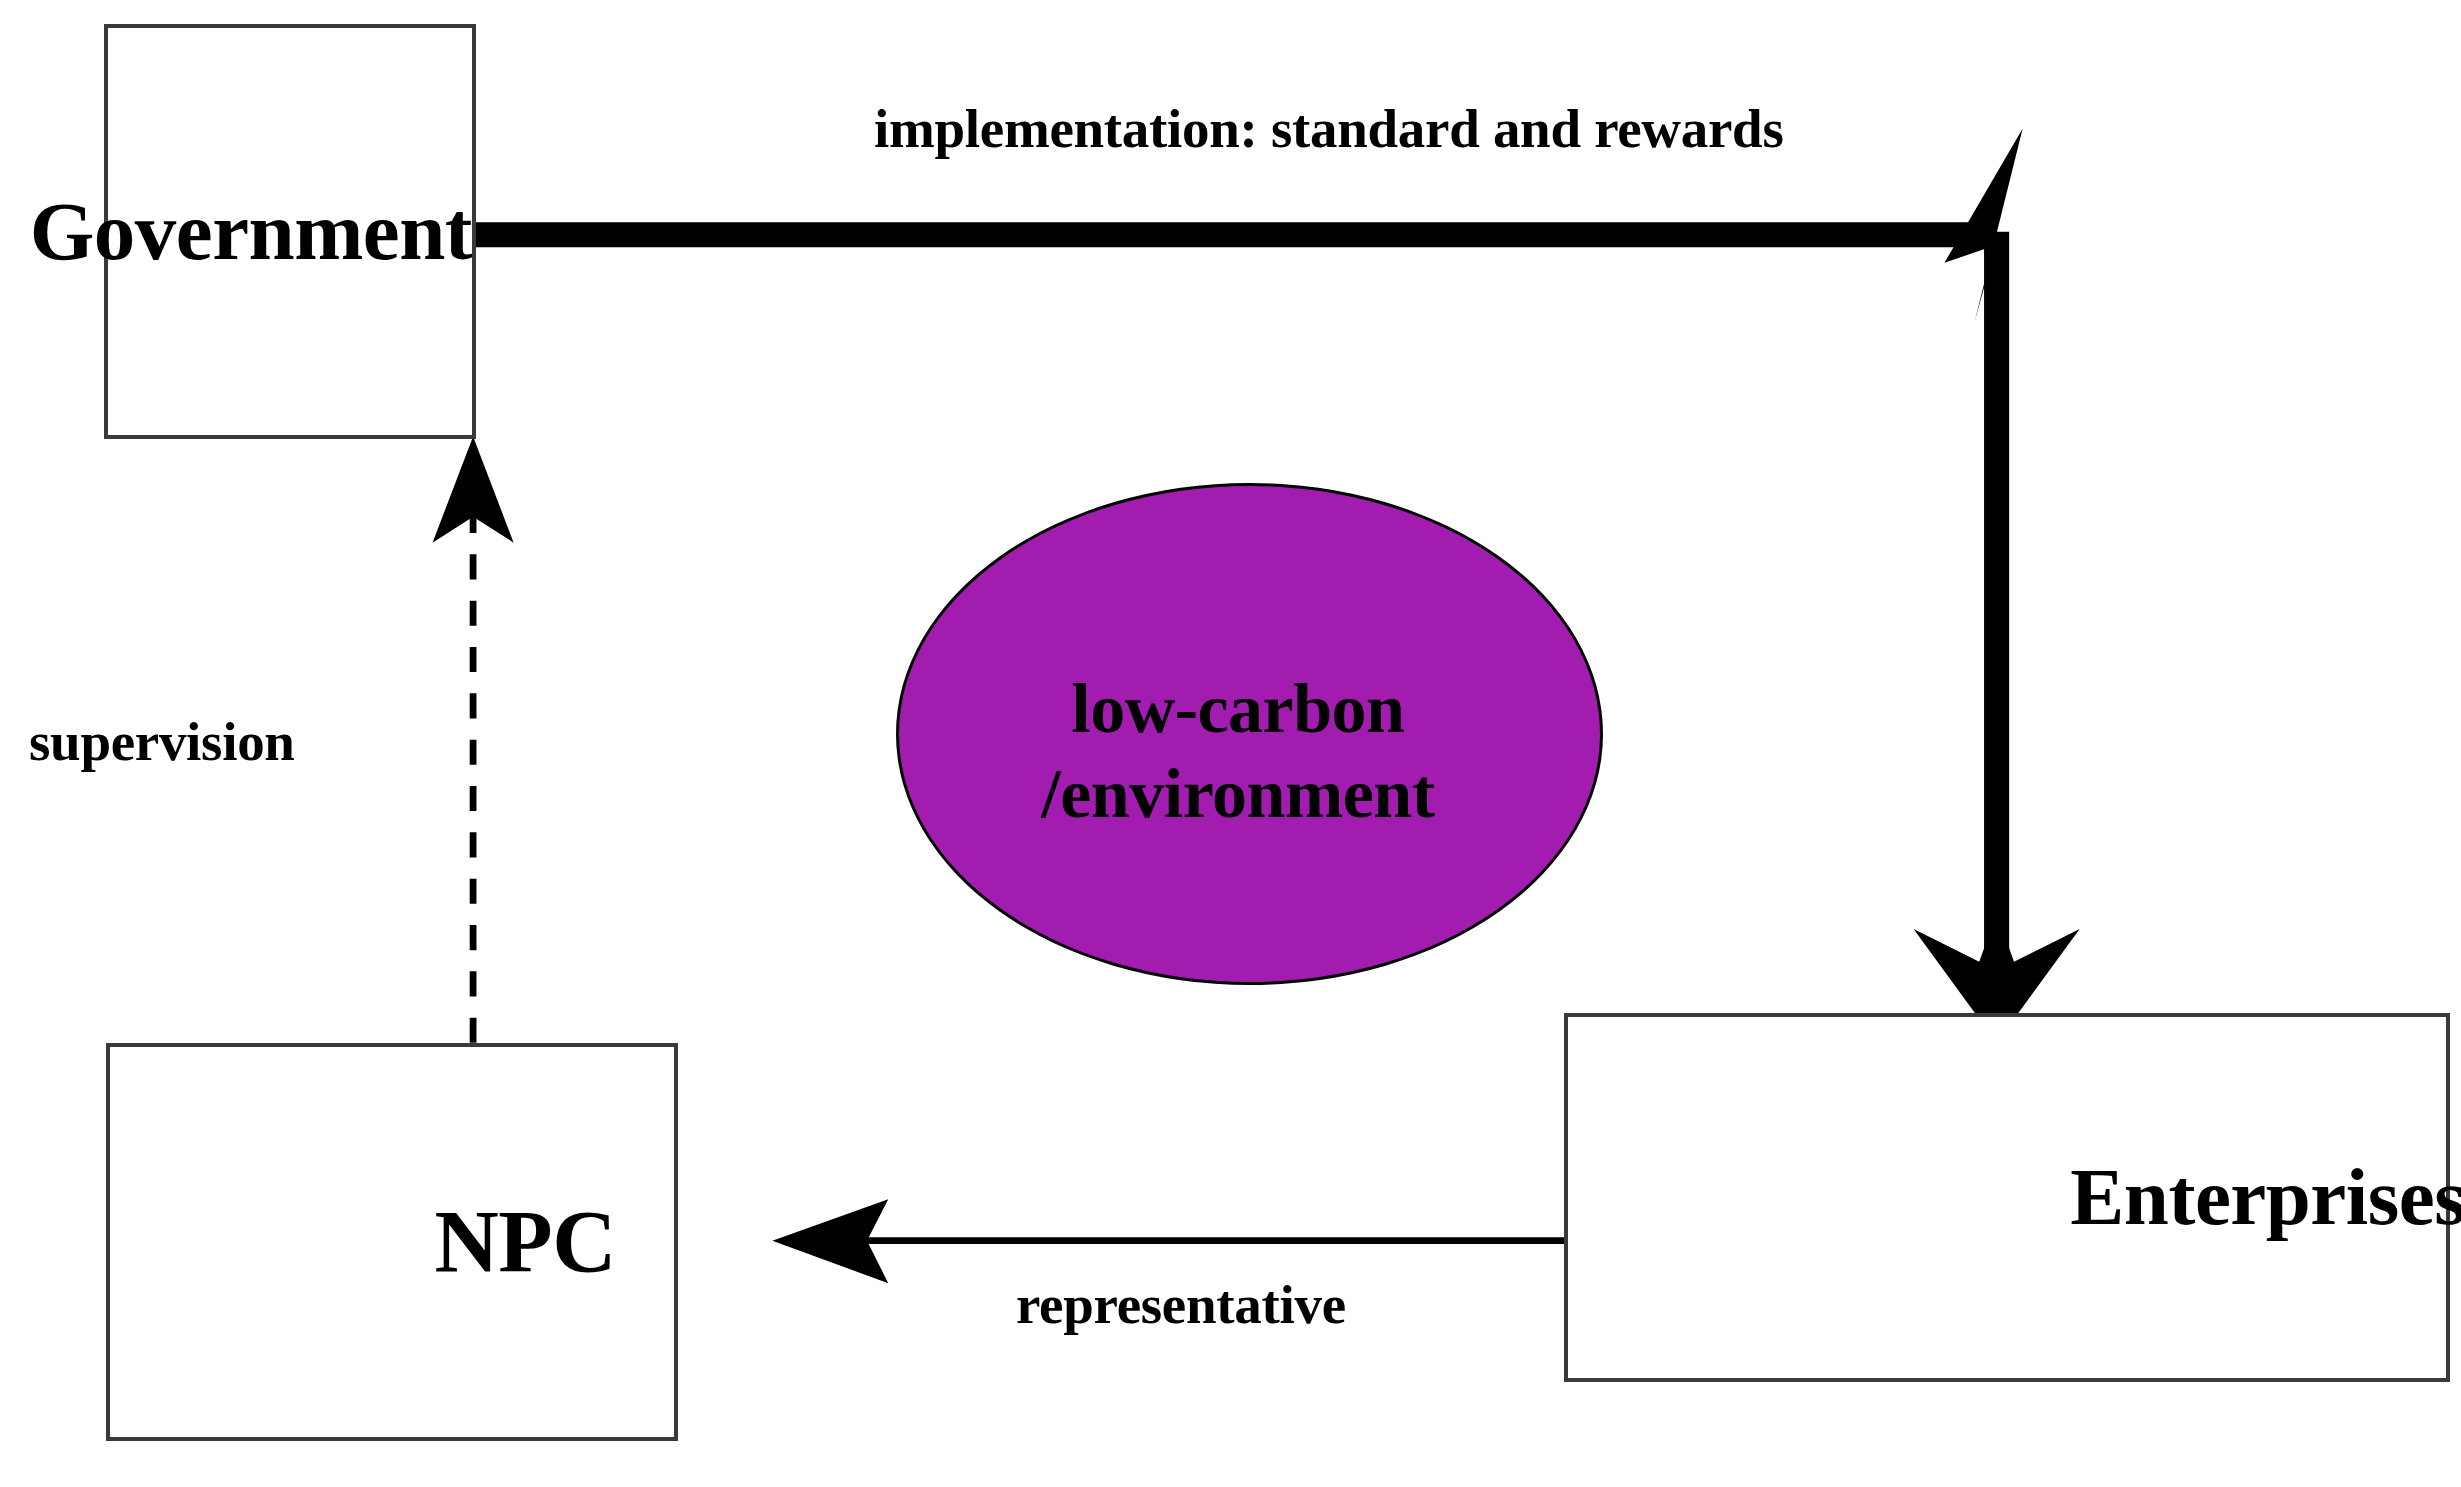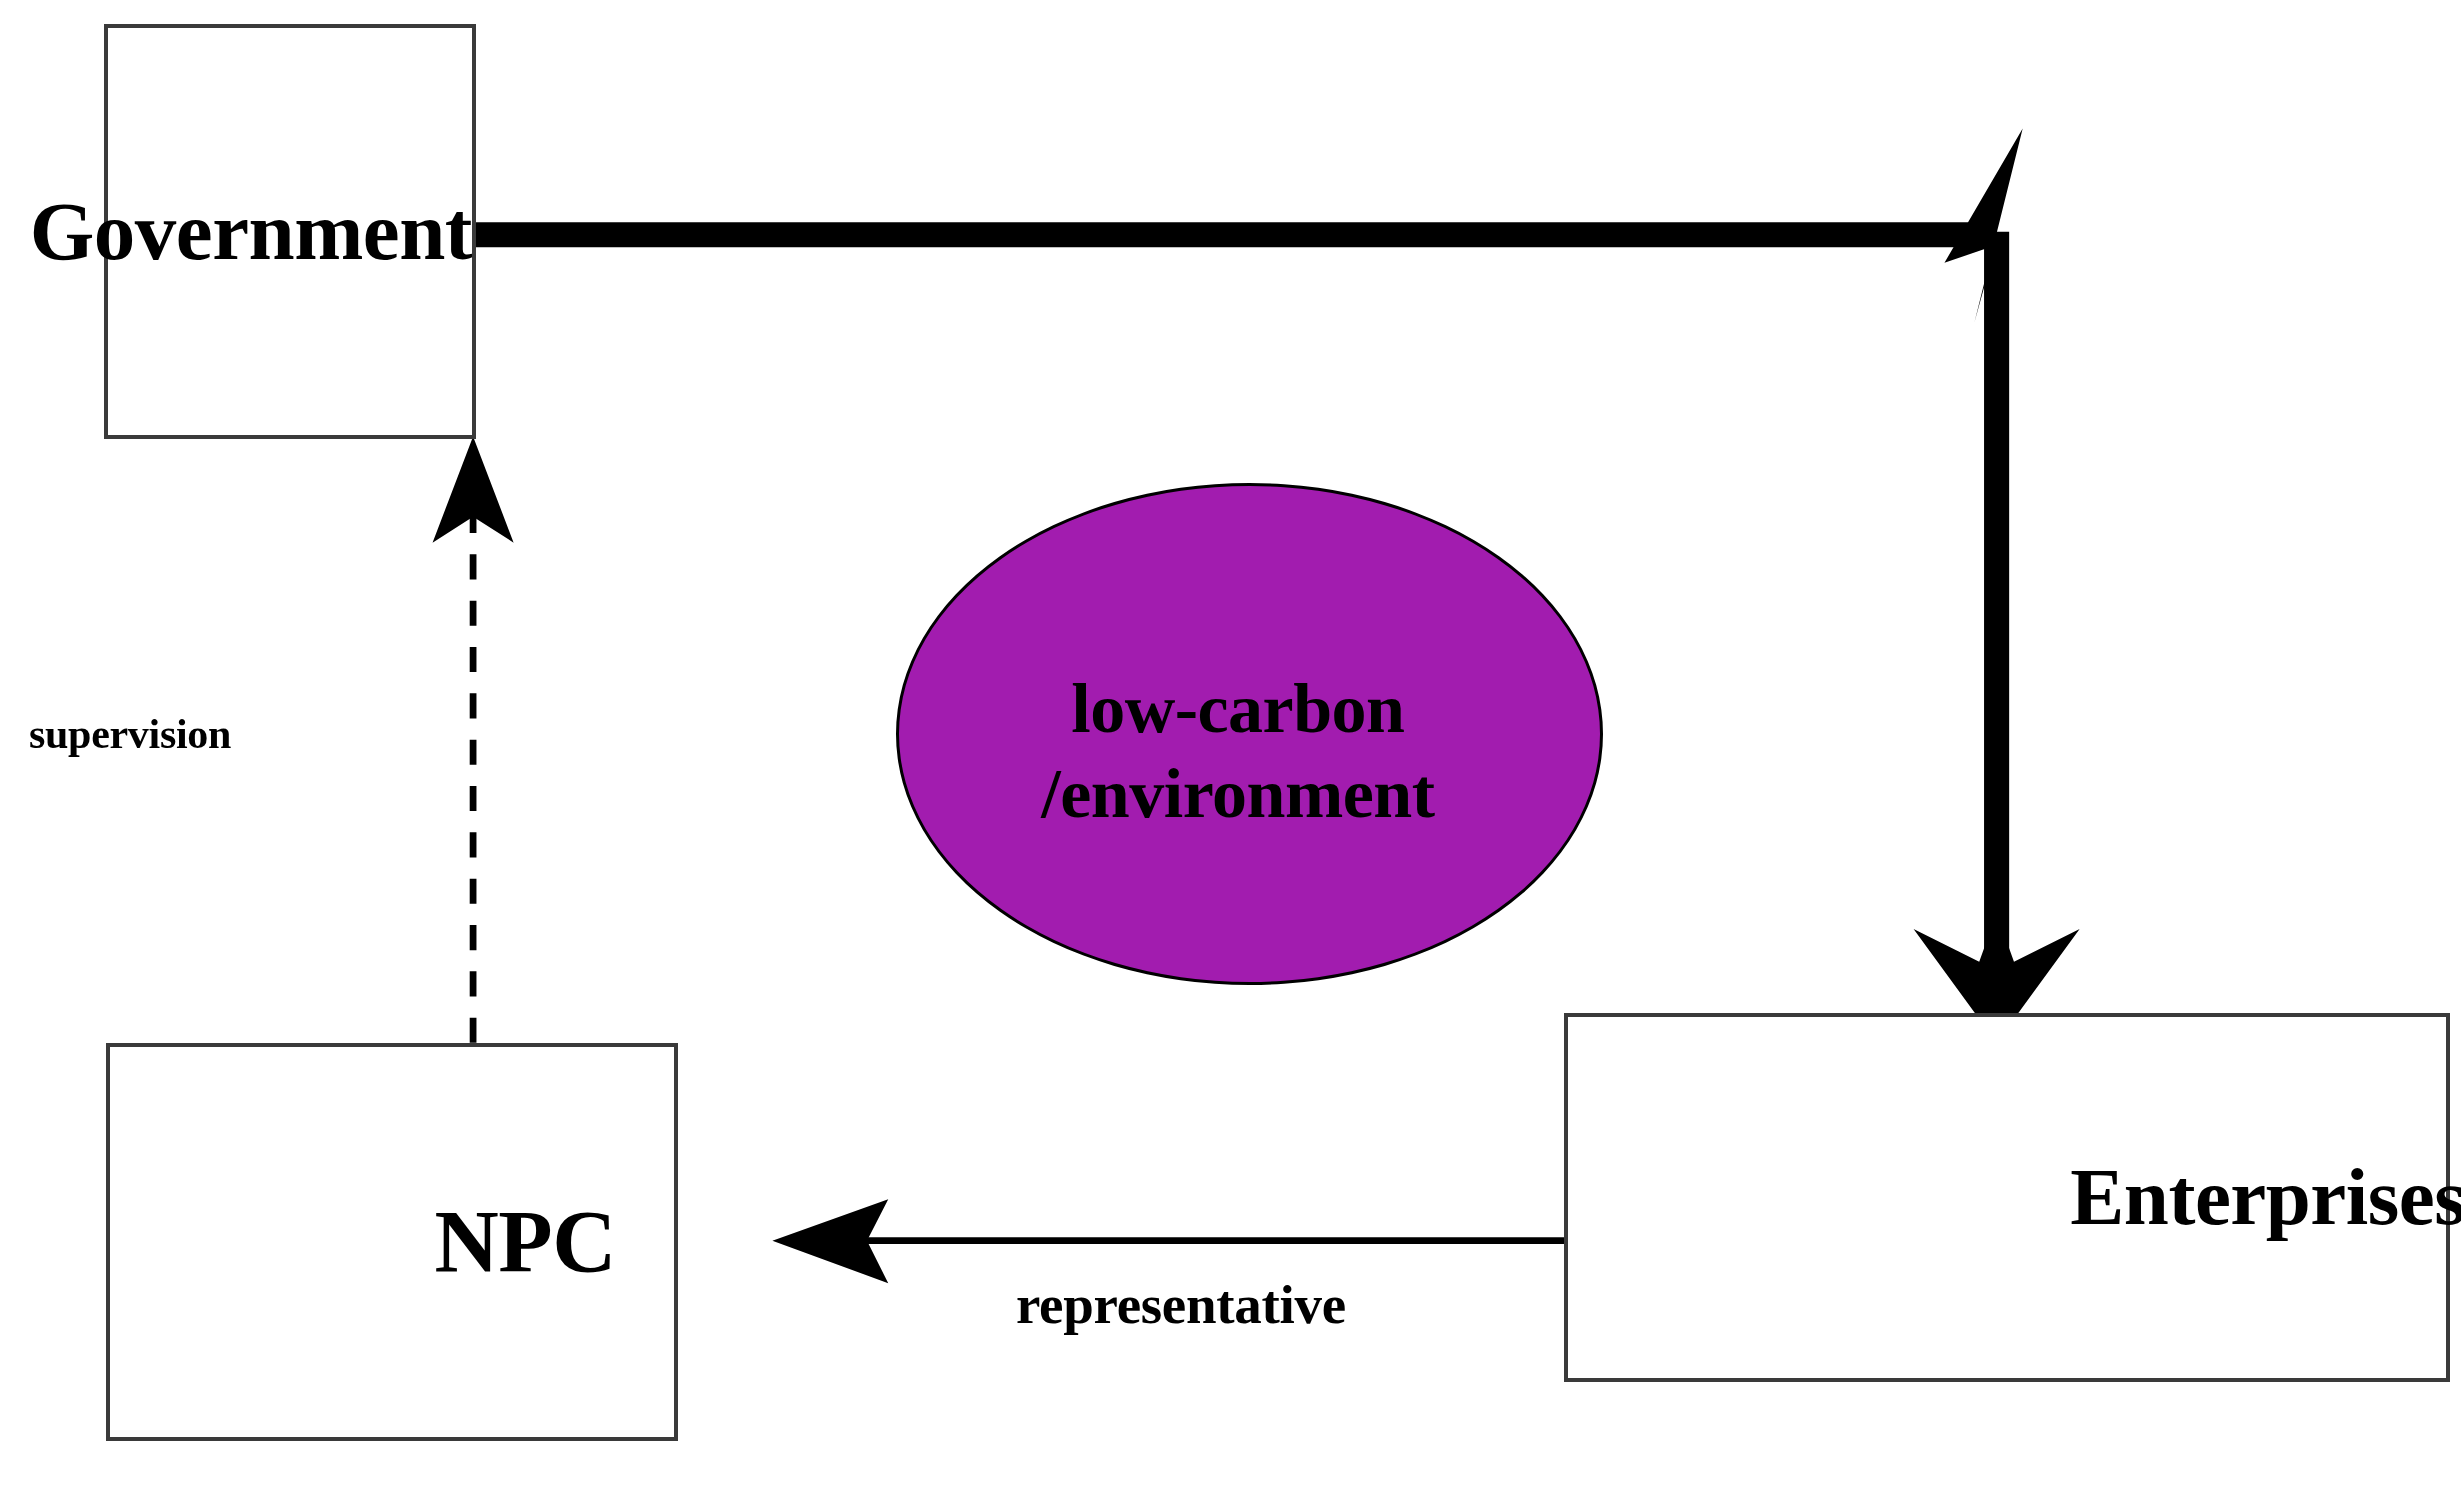--- a/index.html
+++ b/index.html
@@ -97,21 +97,21 @@
     letter-spacing: -0.3px;
   }
   #label-implementation {
     left: 874px;
     top: 97px;
     font-size: 55px;
   }
   #label-supervision {
     left: 29px;
     top: 710px;
-    font-size: 42px;
+    font-size: 55px;
   }
   #label-representative {
     left: 1016px;
     top: 1273px;
     font-size: 55px;
   }
 </style>
 </head>
 <body>
 
@@ -155,19 +155,20 @@
     </span>
   </div>
 
   <div id="ellipse-lowcarbon" style="background: #a21caf; border-color: rgb(0, 0, 0);">
     <span class="node-label">
       <span>low-carbon</span><br>
       <span>/environment</span>
     </span>
   </div>
 
+  <div class="edge-label" id="label-implementation">implementation: standard and rewards</div>
 
   <div class="edge-label" id="label-supervision">supervision</div>
 
   <div class="edge-label" id="label-representative">representative</div>
 
 </div>
 
 
 </body></html>

